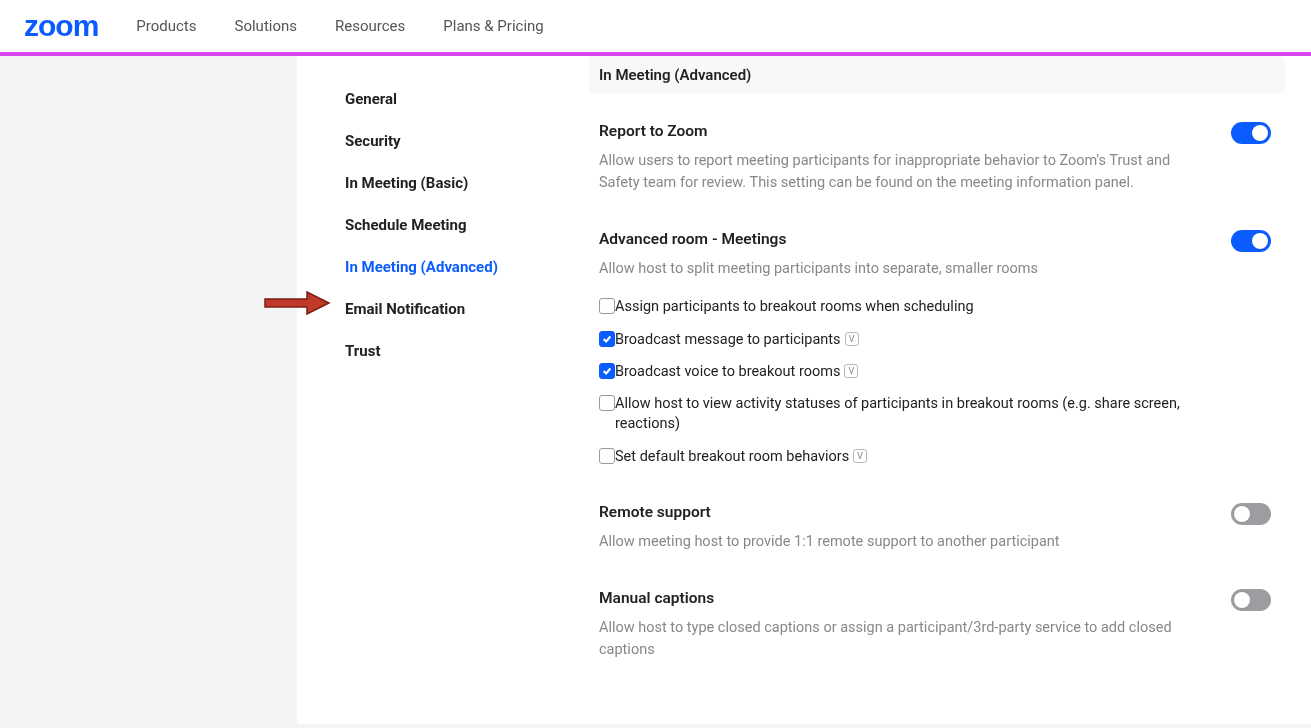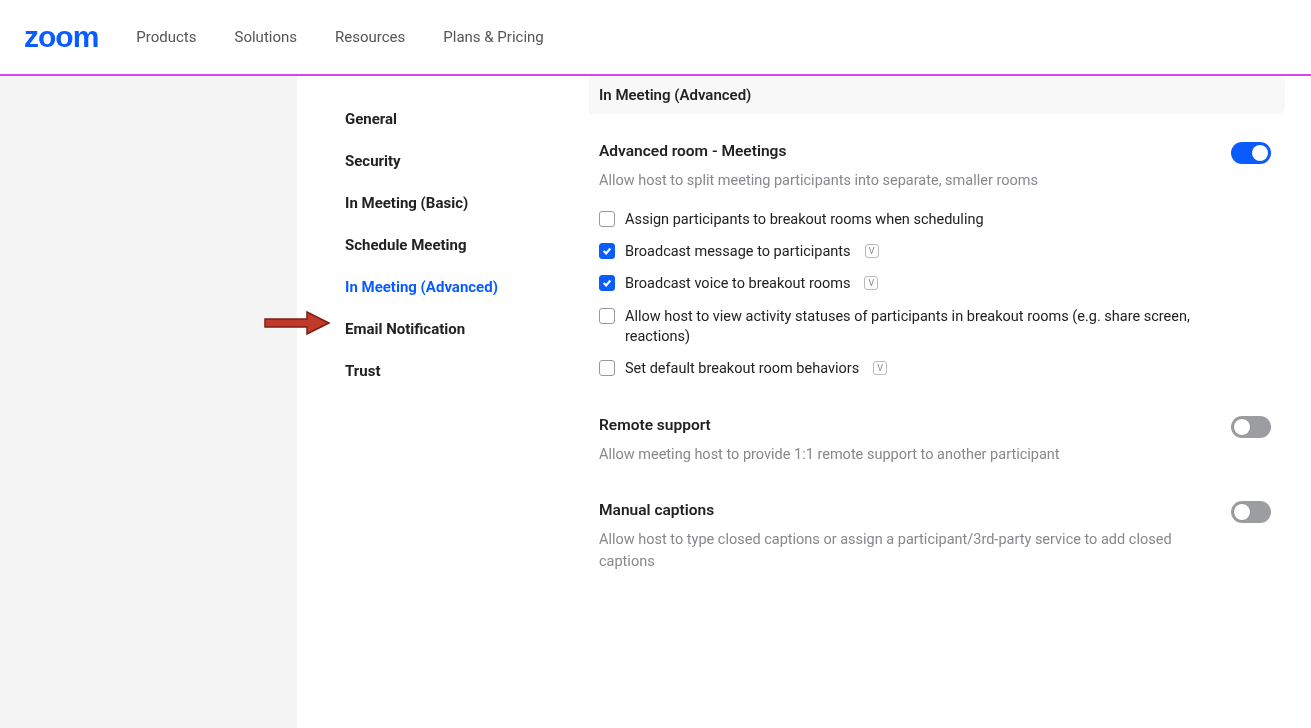--- a/index.html
+++ b/index.html
@@ -7,22 +7,22 @@
     font-family: -apple-system, BlinkMacSystemFont, "Segoe UI", Roboto, Helvetica, Arial, sans-serif;
     background: #f4f4f5;
     color: #222;
     width: 1311px;
     height: 728px;
     overflow: hidden;
   }
   
   .header {
     background: #fff;
-    height: 76px;
-    border-bottom: 2px solid #d946ef;
+    height: 56px;
+    border-bottom: 4px solid #d946ef;
     display: flex;
     align-items: center;
     padding: 0 24px;
     gap: 38px;
   }
   .logo {
     color: #0b5cff;
     font-weight: 800;
     font-size: 30px;
     letter-spacing: -1px;
@@ -119,21 +119,21 @@
   .toggle.on .knob {
     left: 21px;
   }
   
   .check-list {
     margin-top: 18px;
   }
   .check-row {
     display: flex;
     align-items: flex-start;
-    gap: 10px;
+    gap: 0;
     margin-bottom: 12px;
     font-size: 14.5px;
     color: #222;
   }
   .check-row .label-text {
     line-height: 1.4;
   }
   .chk {
     width: 16px;
     height: 16px;
@@ -210,20 +210,27 @@
     <div class="sidebar-item">Schedule Meeting</div>
     <div class="sidebar-item active">In Meeting (Advanced)</div>
     <div class="sidebar-item">Email Notification</div>
     <div class="sidebar-item">Trust</div>
   </div>
 
   <div class="main">
 
     <div class="section-header">In Meeting (Advanced)</div>
 
+    <div class="setting">
+      <div class="setting-title">Report to Zoom</div>
+      <div class="setting-desc">Allow users to report meeting participants for inappropriate behavior to Zoom's Trust and Safety team for review. This setting can be found on the meeting information panel.</div>
+      <div class="toggle on">
+          <div class="knob"></div>
+        </div>
+    </div>
 
     <div class="setting">
       <div class="setting-title">Advanced room - Meetings</div>
       <div class="setting-desc">Allow host to split meeting participants into separate, smaller rooms</div>
       <div class="toggle on">
           <div class="knob"></div>
         </div>
 
       <div class="check-list">
         <div class="check-row">

